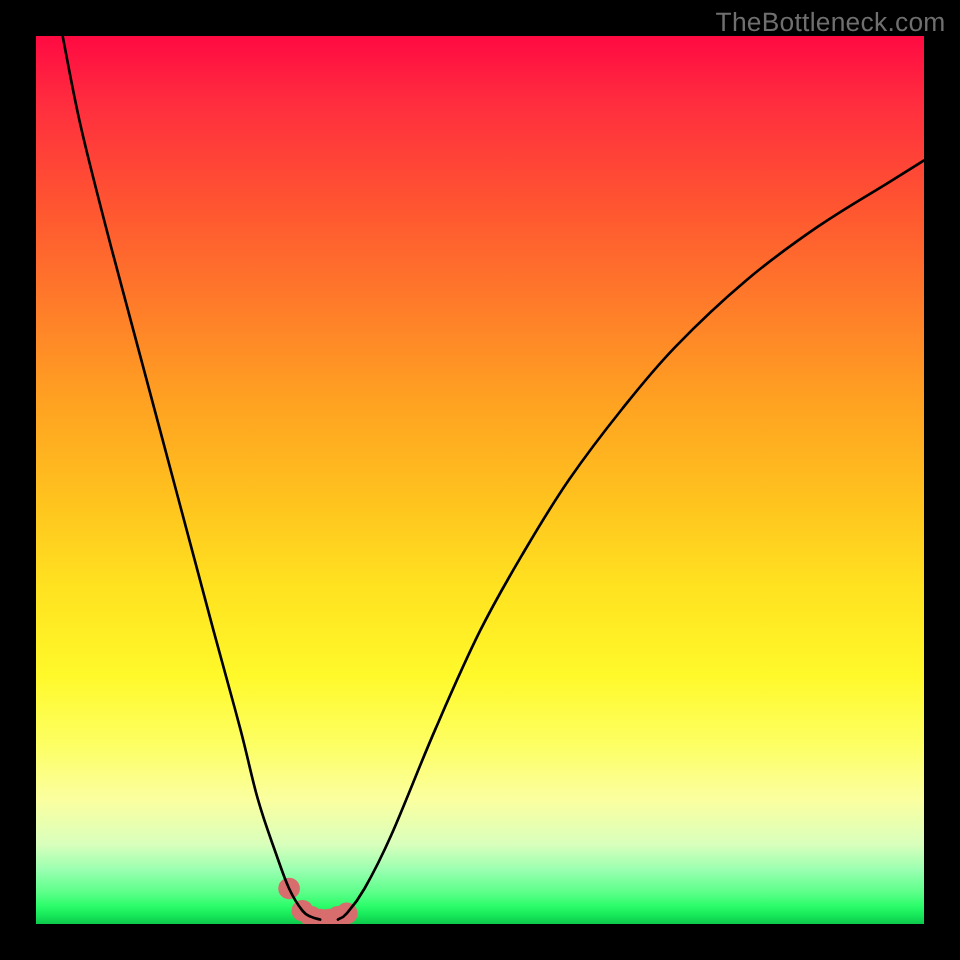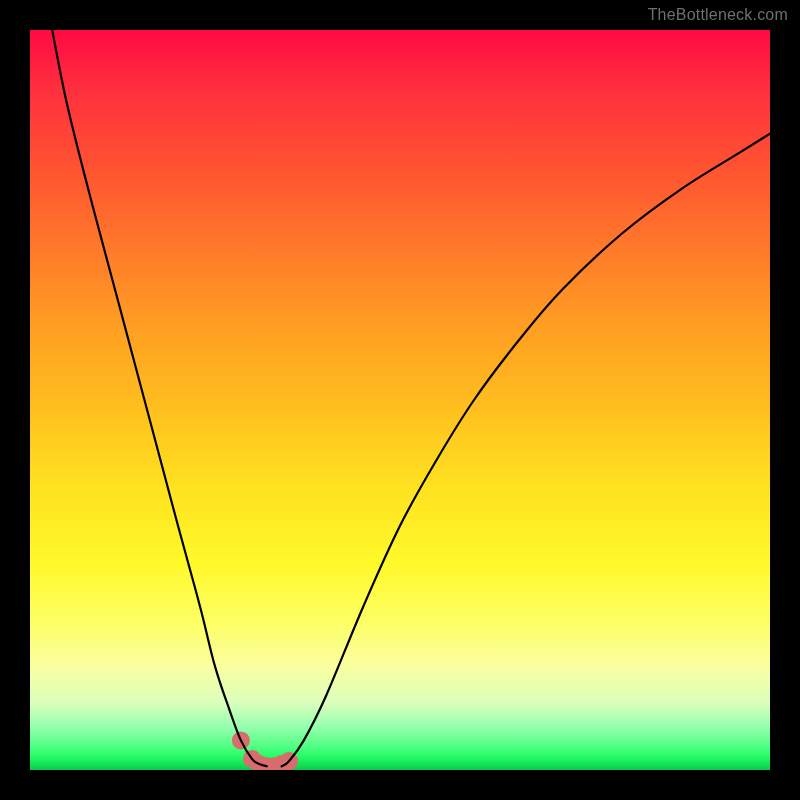--- a/index.html
+++ b/index.html
@@ -33,21 +33,21 @@
       #5aff88 96.5%,
       #2bfc6a 98%,
       #17e85a 99%,
       #0dc94c 100%);
   }
   .watermark {
     position: absolute;
     top: 6px;
     right: 12px;
     color: #6f6f6f;
-    font-size: 16px;
+    font-size: 22px;
     letter-spacing: 0.2px;
     font-weight: 500;
   }
   svg.curve {
     position: absolute;
     left: 0;
     top: 0;
     width: 740px;
     height: 740px;
     pointer-events: none;

